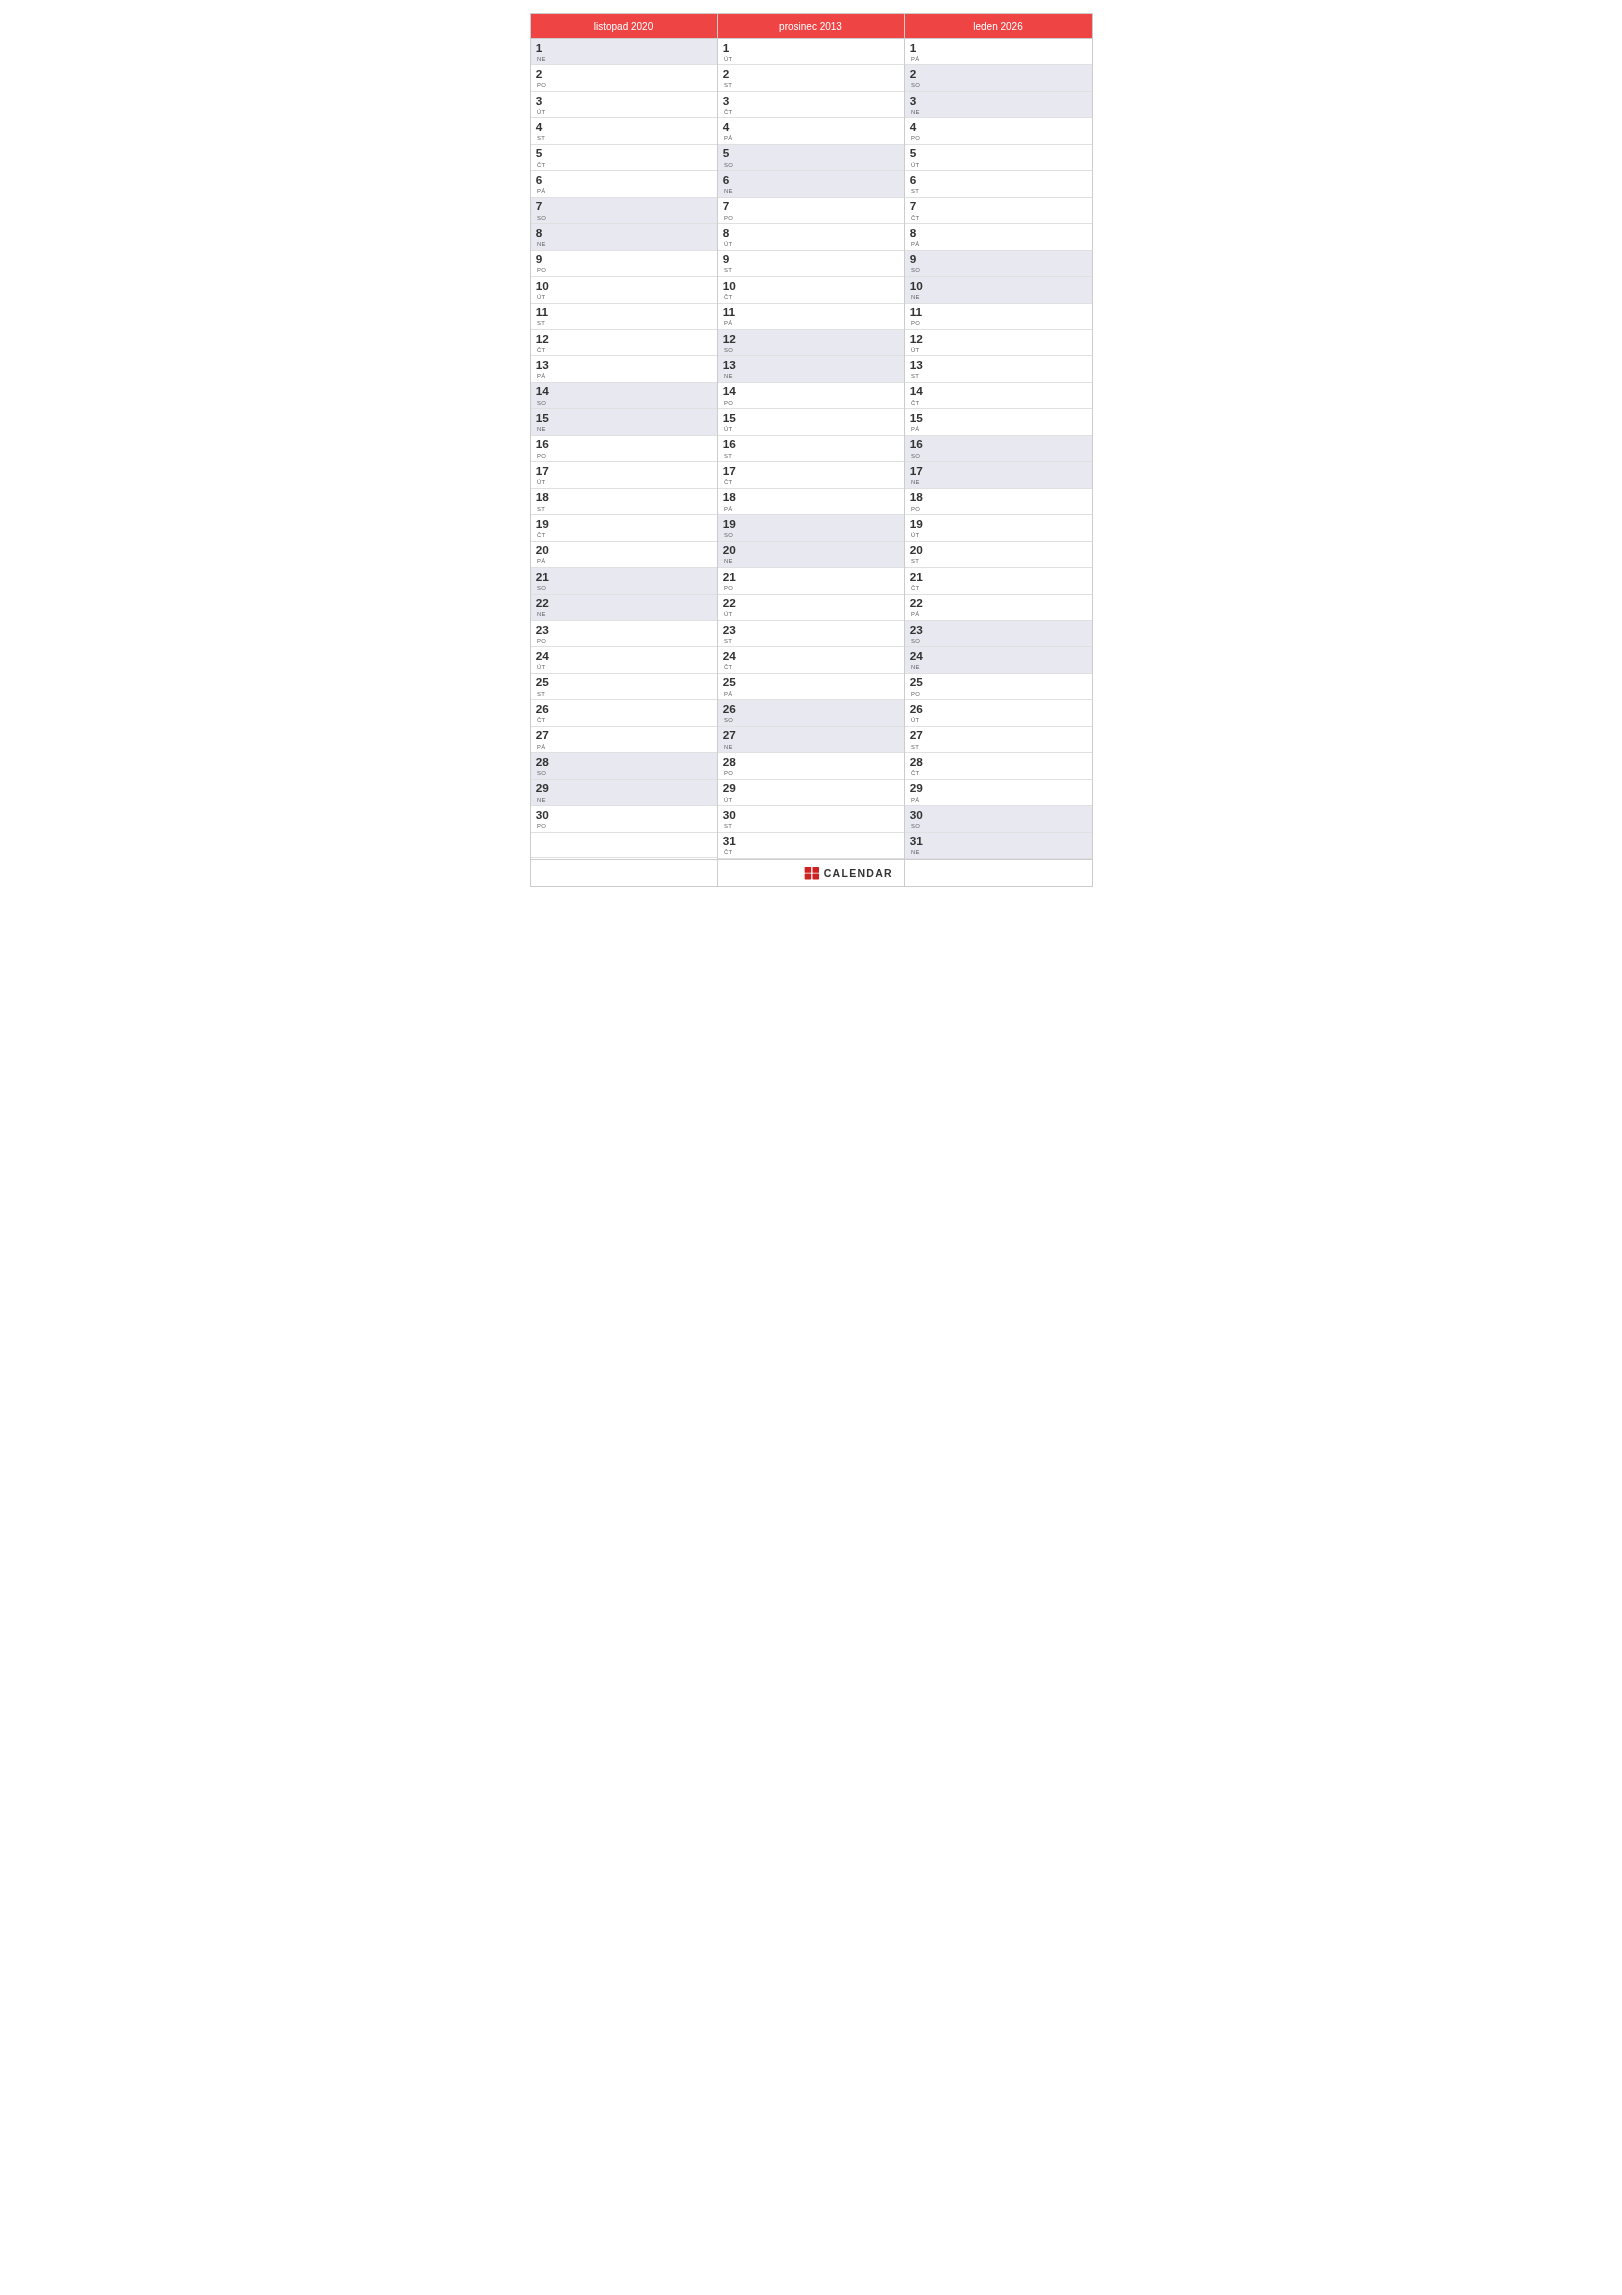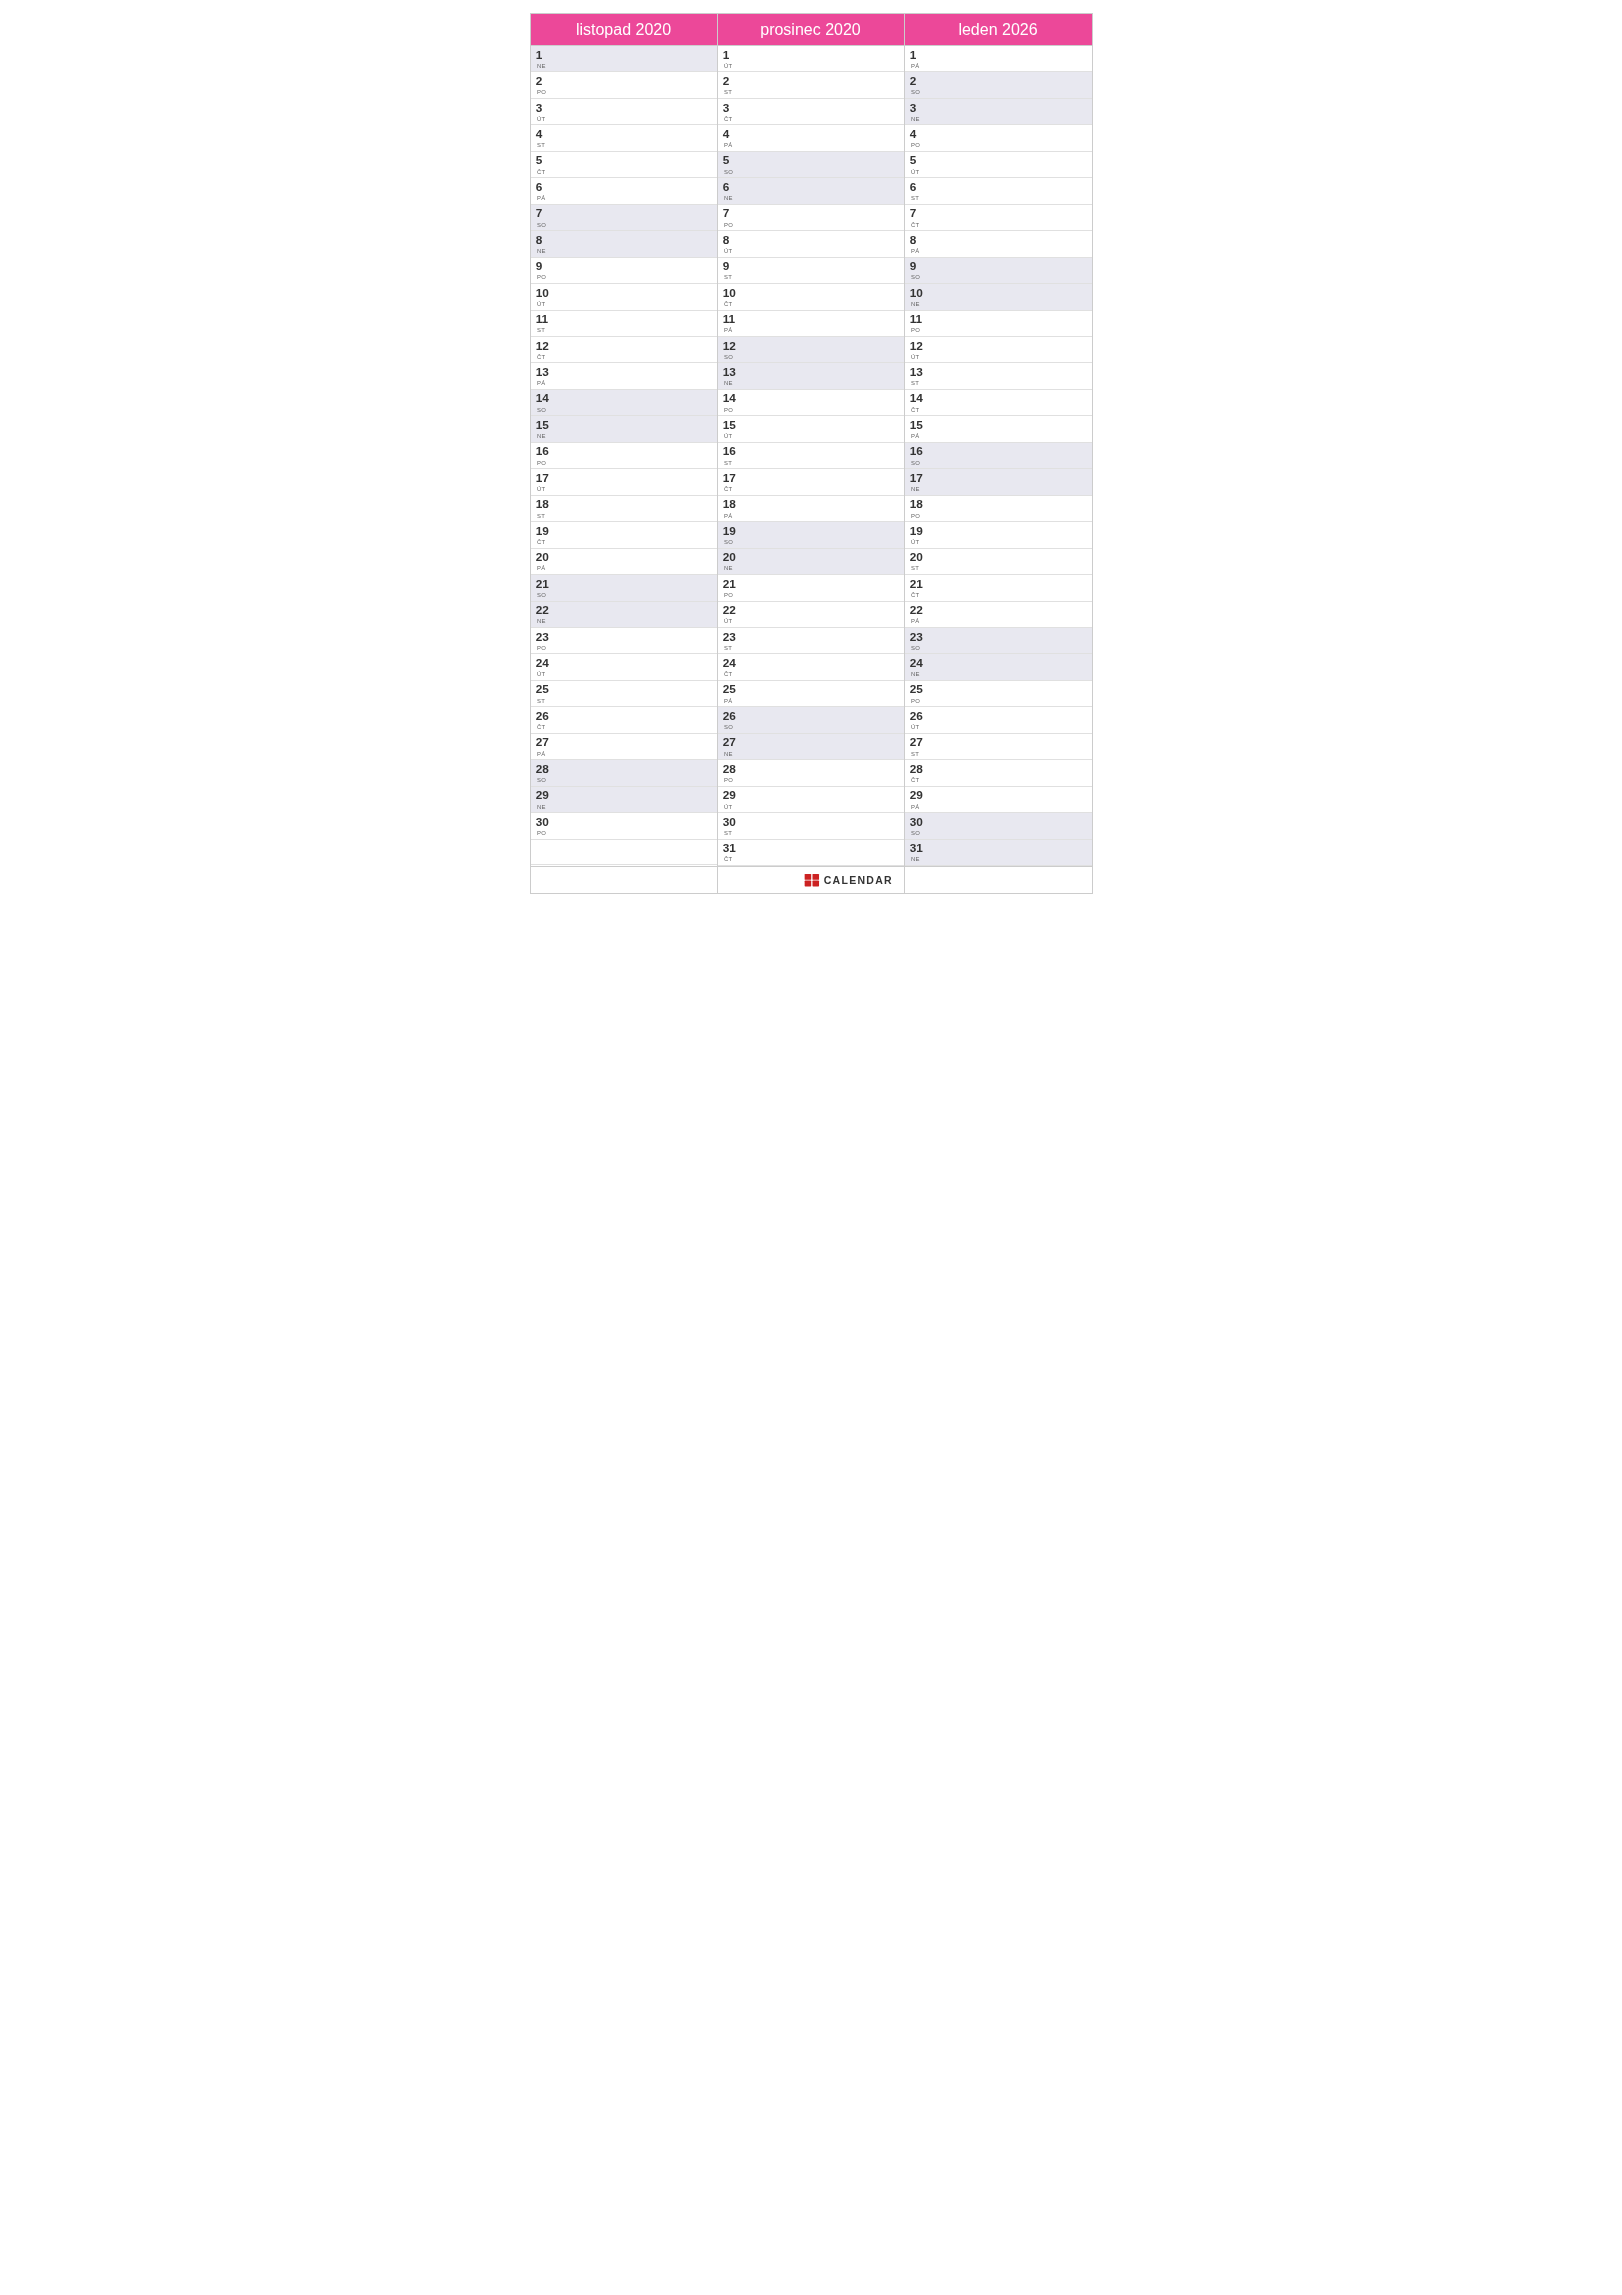--- a/index.html
+++ b/index.html
@@ -13,25 +13,25 @@
     .calendar-container {
       border: 0.7px solid #ccc;
       width: 100%;
     }
     .calendar-header {
       display: grid;
       grid-template-columns: 1fr 1fr 1fr;
       border-bottom: 0.7px solid #ccc;
     }
     .month-header {
-      background: #ec4899;
+      background: #ef4444;
       color: #fff;
       text-align: center;
       padding: 6.5px 3.3px;
-      font-size: 16px;
+      font-size: 10px;
       font-weight: normal;
     }
     .month-header:not(:last-child) {
       border-right: 0.7px solid #ccc;
     }
     .calendar-body {
       display: grid;
       grid-template-columns: 1fr 1fr 1fr;
     }
     .month-col {
@@ -91,21 +91,21 @@
   </style>
 </head>
 <body>
 
 <div class="calendar-container">
   <div class="calendar-header">
     <div class="month-header">
       <span>listopad 2020</span>
     </div>
     <div class="month-header">
-      <span>prosinec 2020</span>
+      <span>prosinec 2013</span>
     </div>
     <div class="month-header">
       <span>leden 2026</span>
     </div>
   </div>
 
   <div id="calendar-body" class="calendar-body">
 
   <div class="month-col">
         <div class="day-row weekend">

